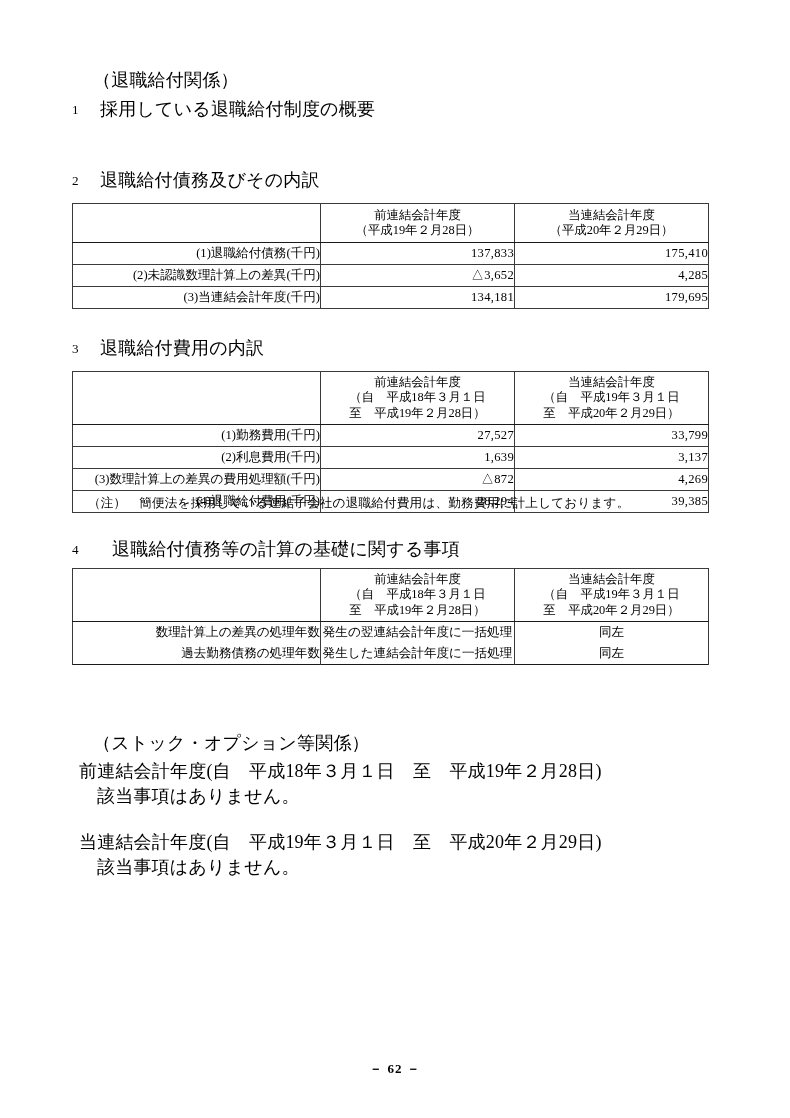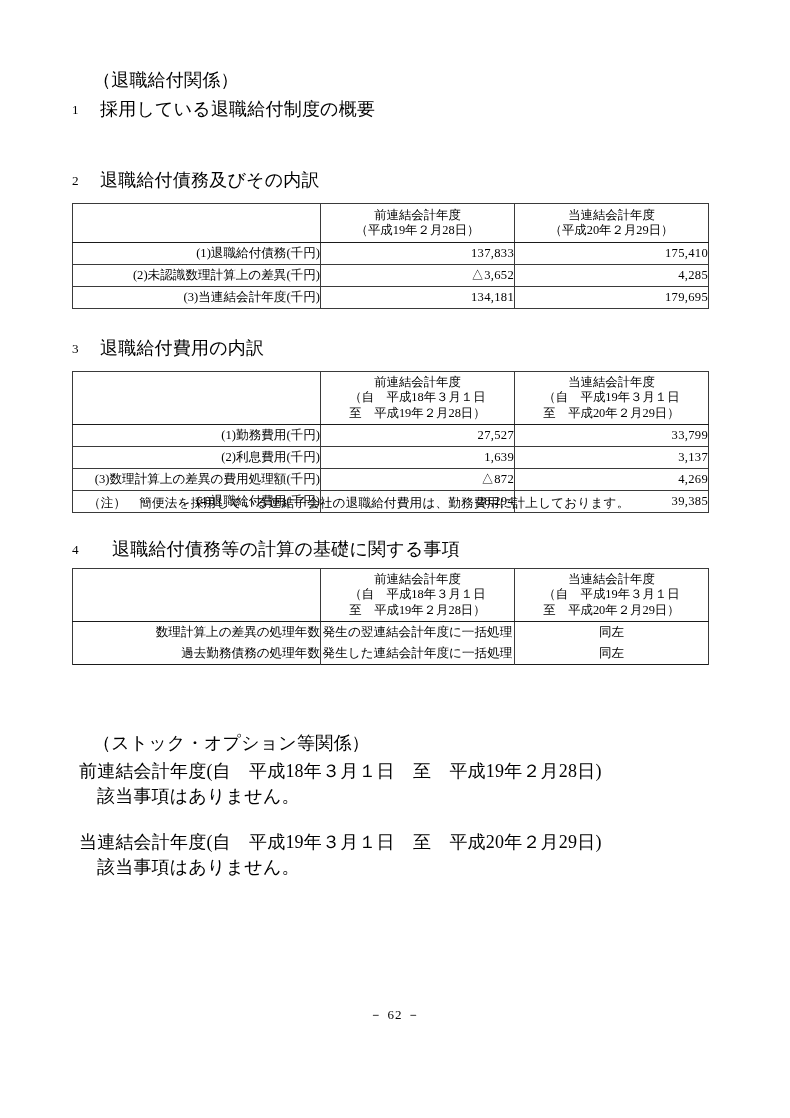--- a/index.html
+++ b/index.html
@@ -235,15 +235,15 @@
   </table>
 
   <div class="tline" style="left:93px; top:735px;">（ストック・オプション等関係）</div>
 
   <div class="tline" style="left:79px; top:763px;">前連結会計年度(自　平成18年３月１日　至　平成19年２月28日)</div>
   <div class="tline" style="left:97px; top:788px;">該当事項はありません。</div>
 
   <div class="tline" style="left:79px; top:834px;">当連結会計年度(自　平成19年３月１日　至　平成20年２月29日)</div>
   <div class="tline" style="left:97px; top:859px;">該当事項はありません。</div>
 
-  <div class="footer" style="top:1006px;">－ 62 －</div>
+  <div class="footer" style="top:1060px;font-weight:bold;">－ 62 －</div>
 
 </div>
 
 </body></html>

